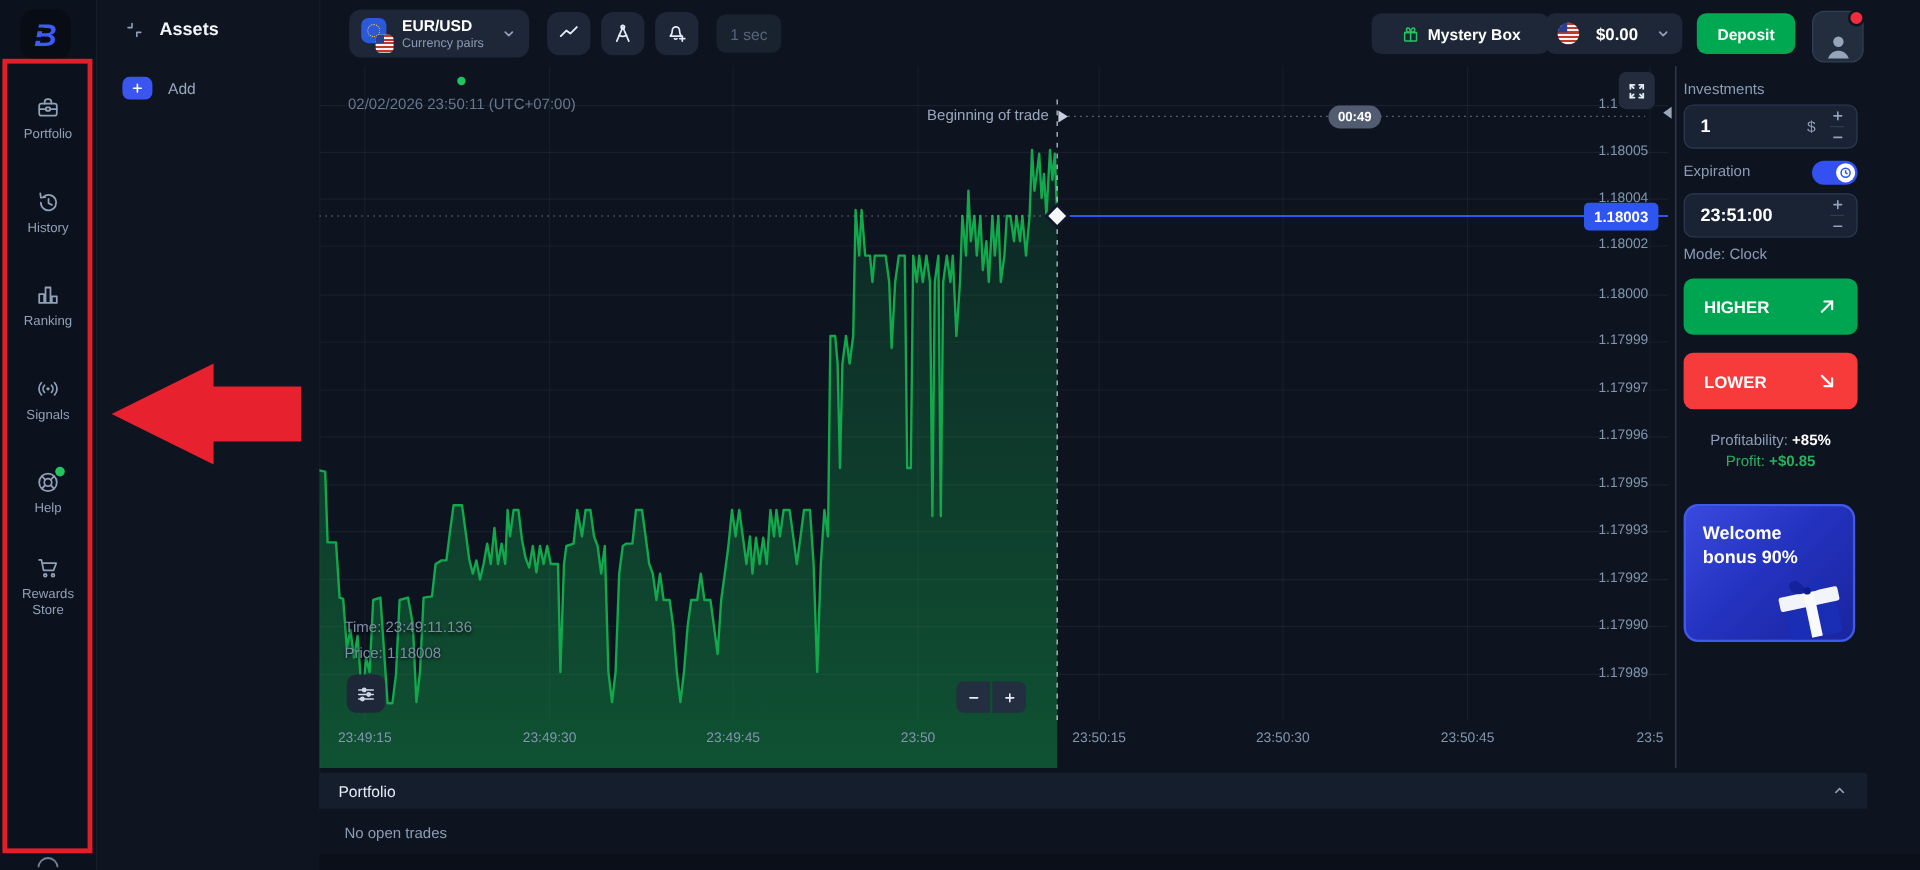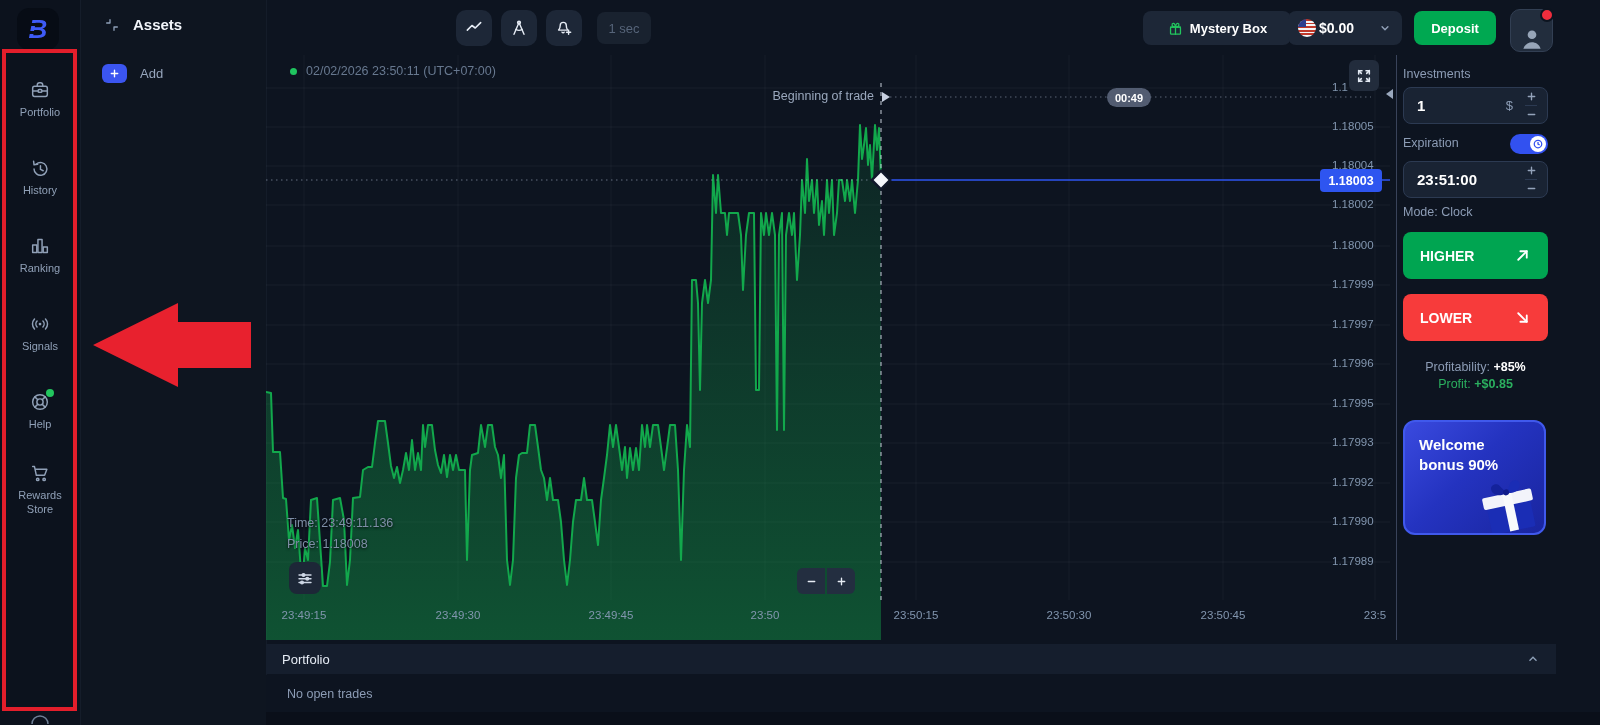--- a/index.html
+++ b/index.html
@@ -40,33 +40,33 @@
   .flag-us{position:absolute;right:-3px;bottom:-3px;width:15px;height:15px;border-radius:4px;background:repeating-linear-gradient(#c0392b 0 1.6px,#f4f6f8 1.6px 3.2px);overflow:hidden;}
   .flag-us::before{content:"";position:absolute;left:0;top:0;width:7px;height:7px;background:#2c3f8f;}
   .pair-texts{display:flex;flex-direction:column;gap:1px;min-width:0;}
   .pair-name{color:#fff;font-weight:bold;font-size:13px;}
   .pair-sub{color:#8b9ab2;font-size:10.5px;}
   .chev{color:#92a1b8;display:flex;margin-left:auto;}
   .tool-btn{position:absolute;top:10px;width:36px;height:36px;border-radius:10px;background:#1d2737;color:#e6ecf5;display:flex;align-items:center;justify-content:center;cursor:pointer;}
   .timeframe{position:absolute;left:331px;top:12px;width:54px;height:32px;border-radius:8px;background:#19222f;color:#566479;font-size:13px;display:flex;align-items:center;justify-content:center;cursor:pointer;}
   .mystery{position:absolute;left:877px;top:11px;width:148px;height:34px;border-radius:8px;gap:6px;justify-content:center;color:#fff;font-weight:bold;font-size:13px;}
   .mystery .ic{color:#22c55e;display:flex;}
-  .balance{position:absolute;left:1022px;top:11px;width:114px;height:34px;border-radius:8px;padding:12px 10px;box-sizing:border-box;gap:3px;}
+  .balance{position:absolute;left:1022px;top:11px;width:114px;height:34px;border-radius:8px;padding:12px 10px;box-sizing:border-box;gap:14px;}
   .flag-us-round{width:18px;height:18px;border-radius:50%;background:repeating-linear-gradient(#c0392b 0 1.8px,#f4f6f8 1.8px 3.6px);position:relative;overflow:hidden;flex:none;}
   .flag-us-round::before{content:"";position:absolute;left:0;top:0;width:8px;height:8px;background:#2c3f8f;}
   .balance-val{color:#fff;font-weight:bold;font-size:14px;}
   .deposit-btn{position:absolute;left:1148px;top:11px;width:82px;height:34px;border-radius:8px;background:#00a851;color:#fff;font-weight:bold;font-size:13px;display:flex;align-items:center;justify-content:center;cursor:pointer;}
   .avatar{position:absolute;left:1244px;top:9px;width:43px;height:43px;border-radius:10px;background:#222d3d;border:1px solid #323f53;display:flex;align-items:flex-end;justify-content:center;cursor:pointer;box-sizing:border-box;overflow:visible;}
   .avatar .person{color:#97a5b8;display:flex;}
   .avatar-dot{position:absolute;top:-2px;right:-2px;width:10px;height:10px;border-radius:50%;background:#ef2d3d;border:2px solid #0d1420;}
 
   
   .chart{position:absolute;left:266px;top:55px;width:1124px;height:585px;overflow:hidden;}
   #chart-svg{position:absolute;left:0;top:0;}
-  .date-row{position:absolute;left:24px;top:9px;display:flex;align-items:center;gap:9px;color:#67788f;font-size:12.5px;z-index:3;}
+  .date-row{position:absolute;left:24px;top:9px;display:flex;align-items:center;gap:9px;color:#67788f;font-size:12.5px;z-index:3;flex-direction:column;}
   .live-dot{width:7px;height:7px;border-radius:50%;background:#1fc45f;}
   .bot-label{position:absolute;left:408px;top:34px;width:200px;text-align:right;color:#9aa8bd;font-size:12.5px;z-index:3;}
   .countdown{position:absolute;top:33px;width:44px;height:19px;background:rgba(88,99,120,.92);border-radius:10px;color:#fff;font-size:11px;font-weight:bold;display:flex;align-items:center;justify-content:center;z-index:3;}
   .price-tag{position:absolute;left:1054px;top:114px;width:62px;height:23px;background:#2e55f0;border-radius:4px;color:#fff;font-weight:bold;font-size:12.5px;display:flex;align-items:center;justify-content:center;z-index:4;}
   #price-labels div{position:absolute;left:1066px;width:56px;color:#8296af;font-size:11.5px;z-index:2;}
   #time-labels div{position:absolute;top:554px;width:64px;margin-left:-32px;text-align:center;color:#8296af;font-size:11.5px;}
   .tooltip{position:absolute;left:21px;top:458px;color:#7e8ea6;font-size:12.5px;line-height:1.65;text-shadow:0 1px 3px rgba(0,0,0,.9);z-index:3;}
   .fullscreen-btn{position:absolute;left:1083px;top:5px;width:30px;height:31px;background:#222c3c;border-radius:6px;color:#e3eaf4;display:flex;align-items:center;justify-content:center;cursor:pointer;z-index:5;}
   .filters-btn{position:absolute;left:23px;top:507px;width:32px;height:32px;background:#1d2737;border-radius:8px;color:#cfd8e6;display:flex;align-items:center;justify-content:center;cursor:pointer;z-index:3;}
   .zoom-group{position:absolute;left:531px;top:513px;display:flex;gap:2px;z-index:3;}
@@ -207,20 +207,35 @@
             <svg width="11" height="11" viewBox="0 0 24 24" fill="none" stroke="currentColor" stroke-width="3" stroke-linecap="round">
               <path d="M12 5v14M5 12h14"></path>
             </svg>
           </span>
         </span>
       <span class="add-label">Add</span>
     </div>
   </section>
 
   <header class="topbar">
+    <div class="pill pair-select">
+      <span class="flag-stack">
+        <span class="flag-eu"></span>
+        <span class="flag-us"></span>
+      </span>
+      <span class="pair-texts">
+        <span class="pair-name">EUR/USD</span>
+        <span class="pair-sub">Currency pairs</span>
+      </span>
+      <span class="chev">
+          <svg width="14" height="14" viewBox="0 0 24 24" fill="none" stroke="currentColor" stroke-width="2.4" stroke-linecap="round" stroke-linejoin="round">
+            <polyline points="7 10 12 15 17 10"></polyline>
+          </svg>
+        </span>
+    </div>
     <div class="tool-btn" style="left:190px">
         <span style="display:flex">
           <svg width="20" height="20" viewBox="0 0 24 24" fill="none" stroke="currentColor" stroke-width="1.9" stroke-linecap="round" stroke-linejoin="round">
             <polyline points="4 14.5 9.5 9 13.5 12 20 5.5"></polyline>
           </svg>
         </span>
       </div>
     <div class="tool-btn" style="left:235px">
         <span style="display:flex">
           <svg width="20" height="20" viewBox="0 0 24 24" fill="none" stroke="currentColor" stroke-width="1.7" stroke-linecap="round" stroke-linejoin="round">

